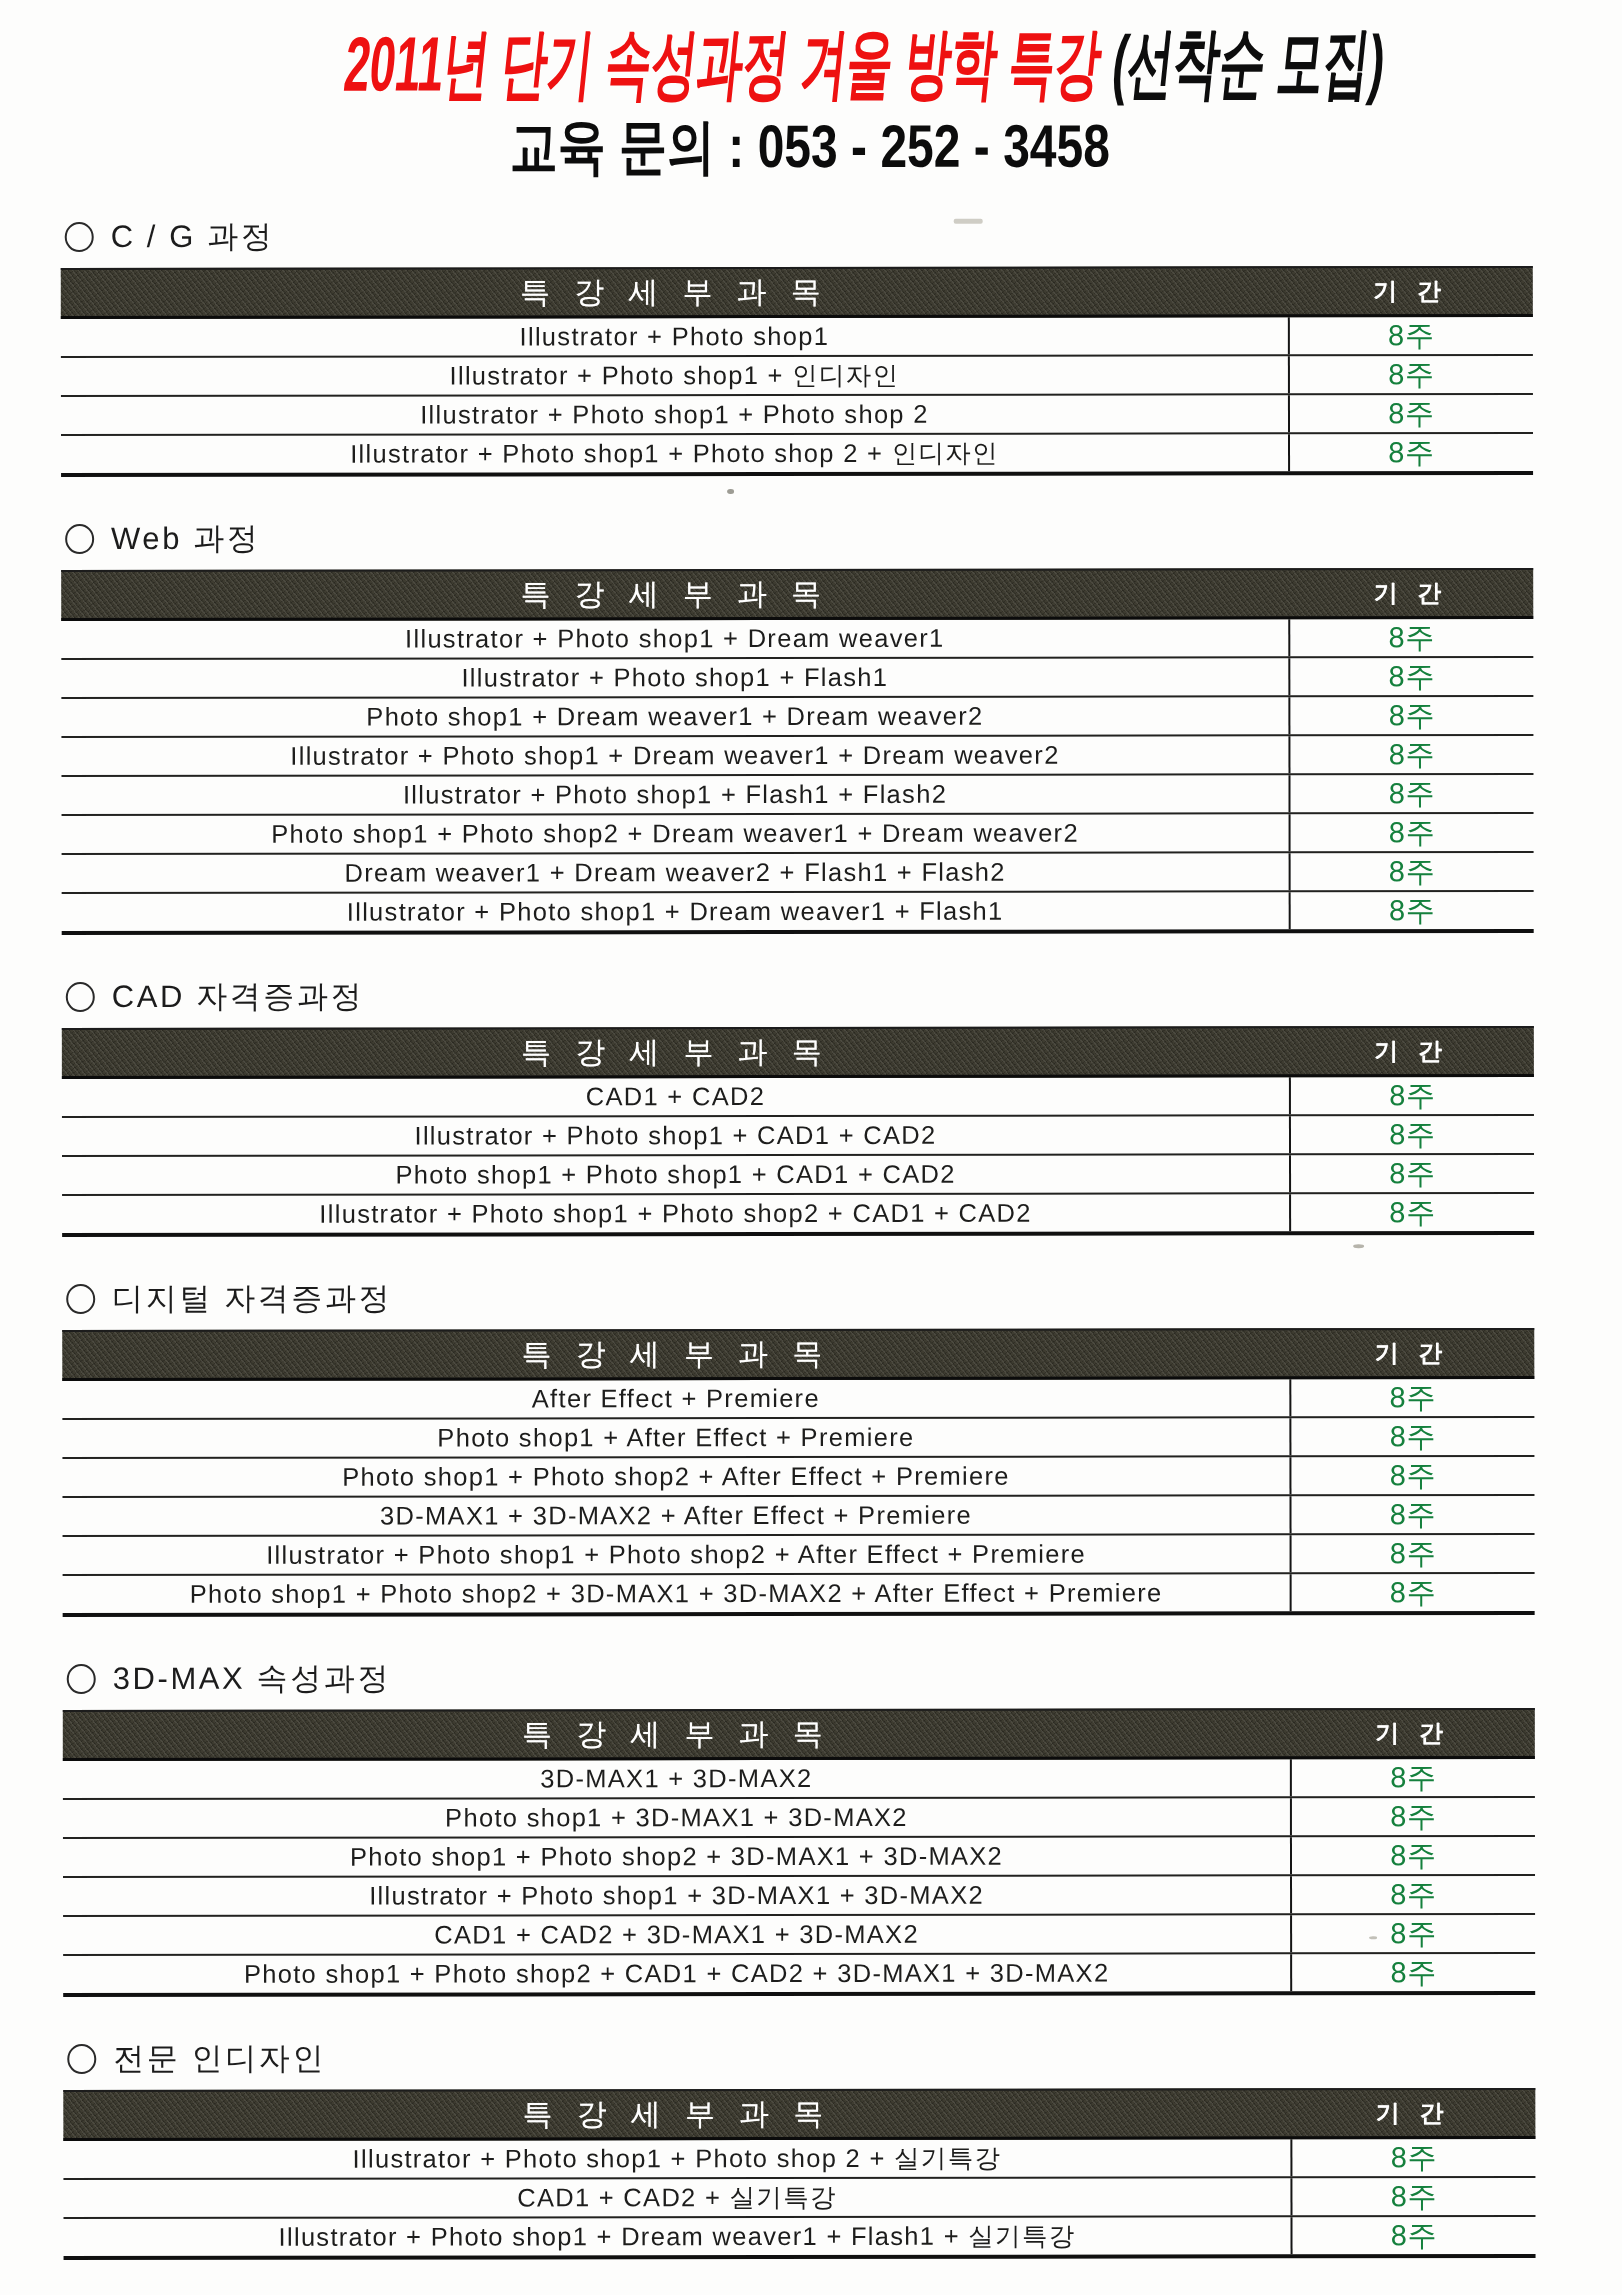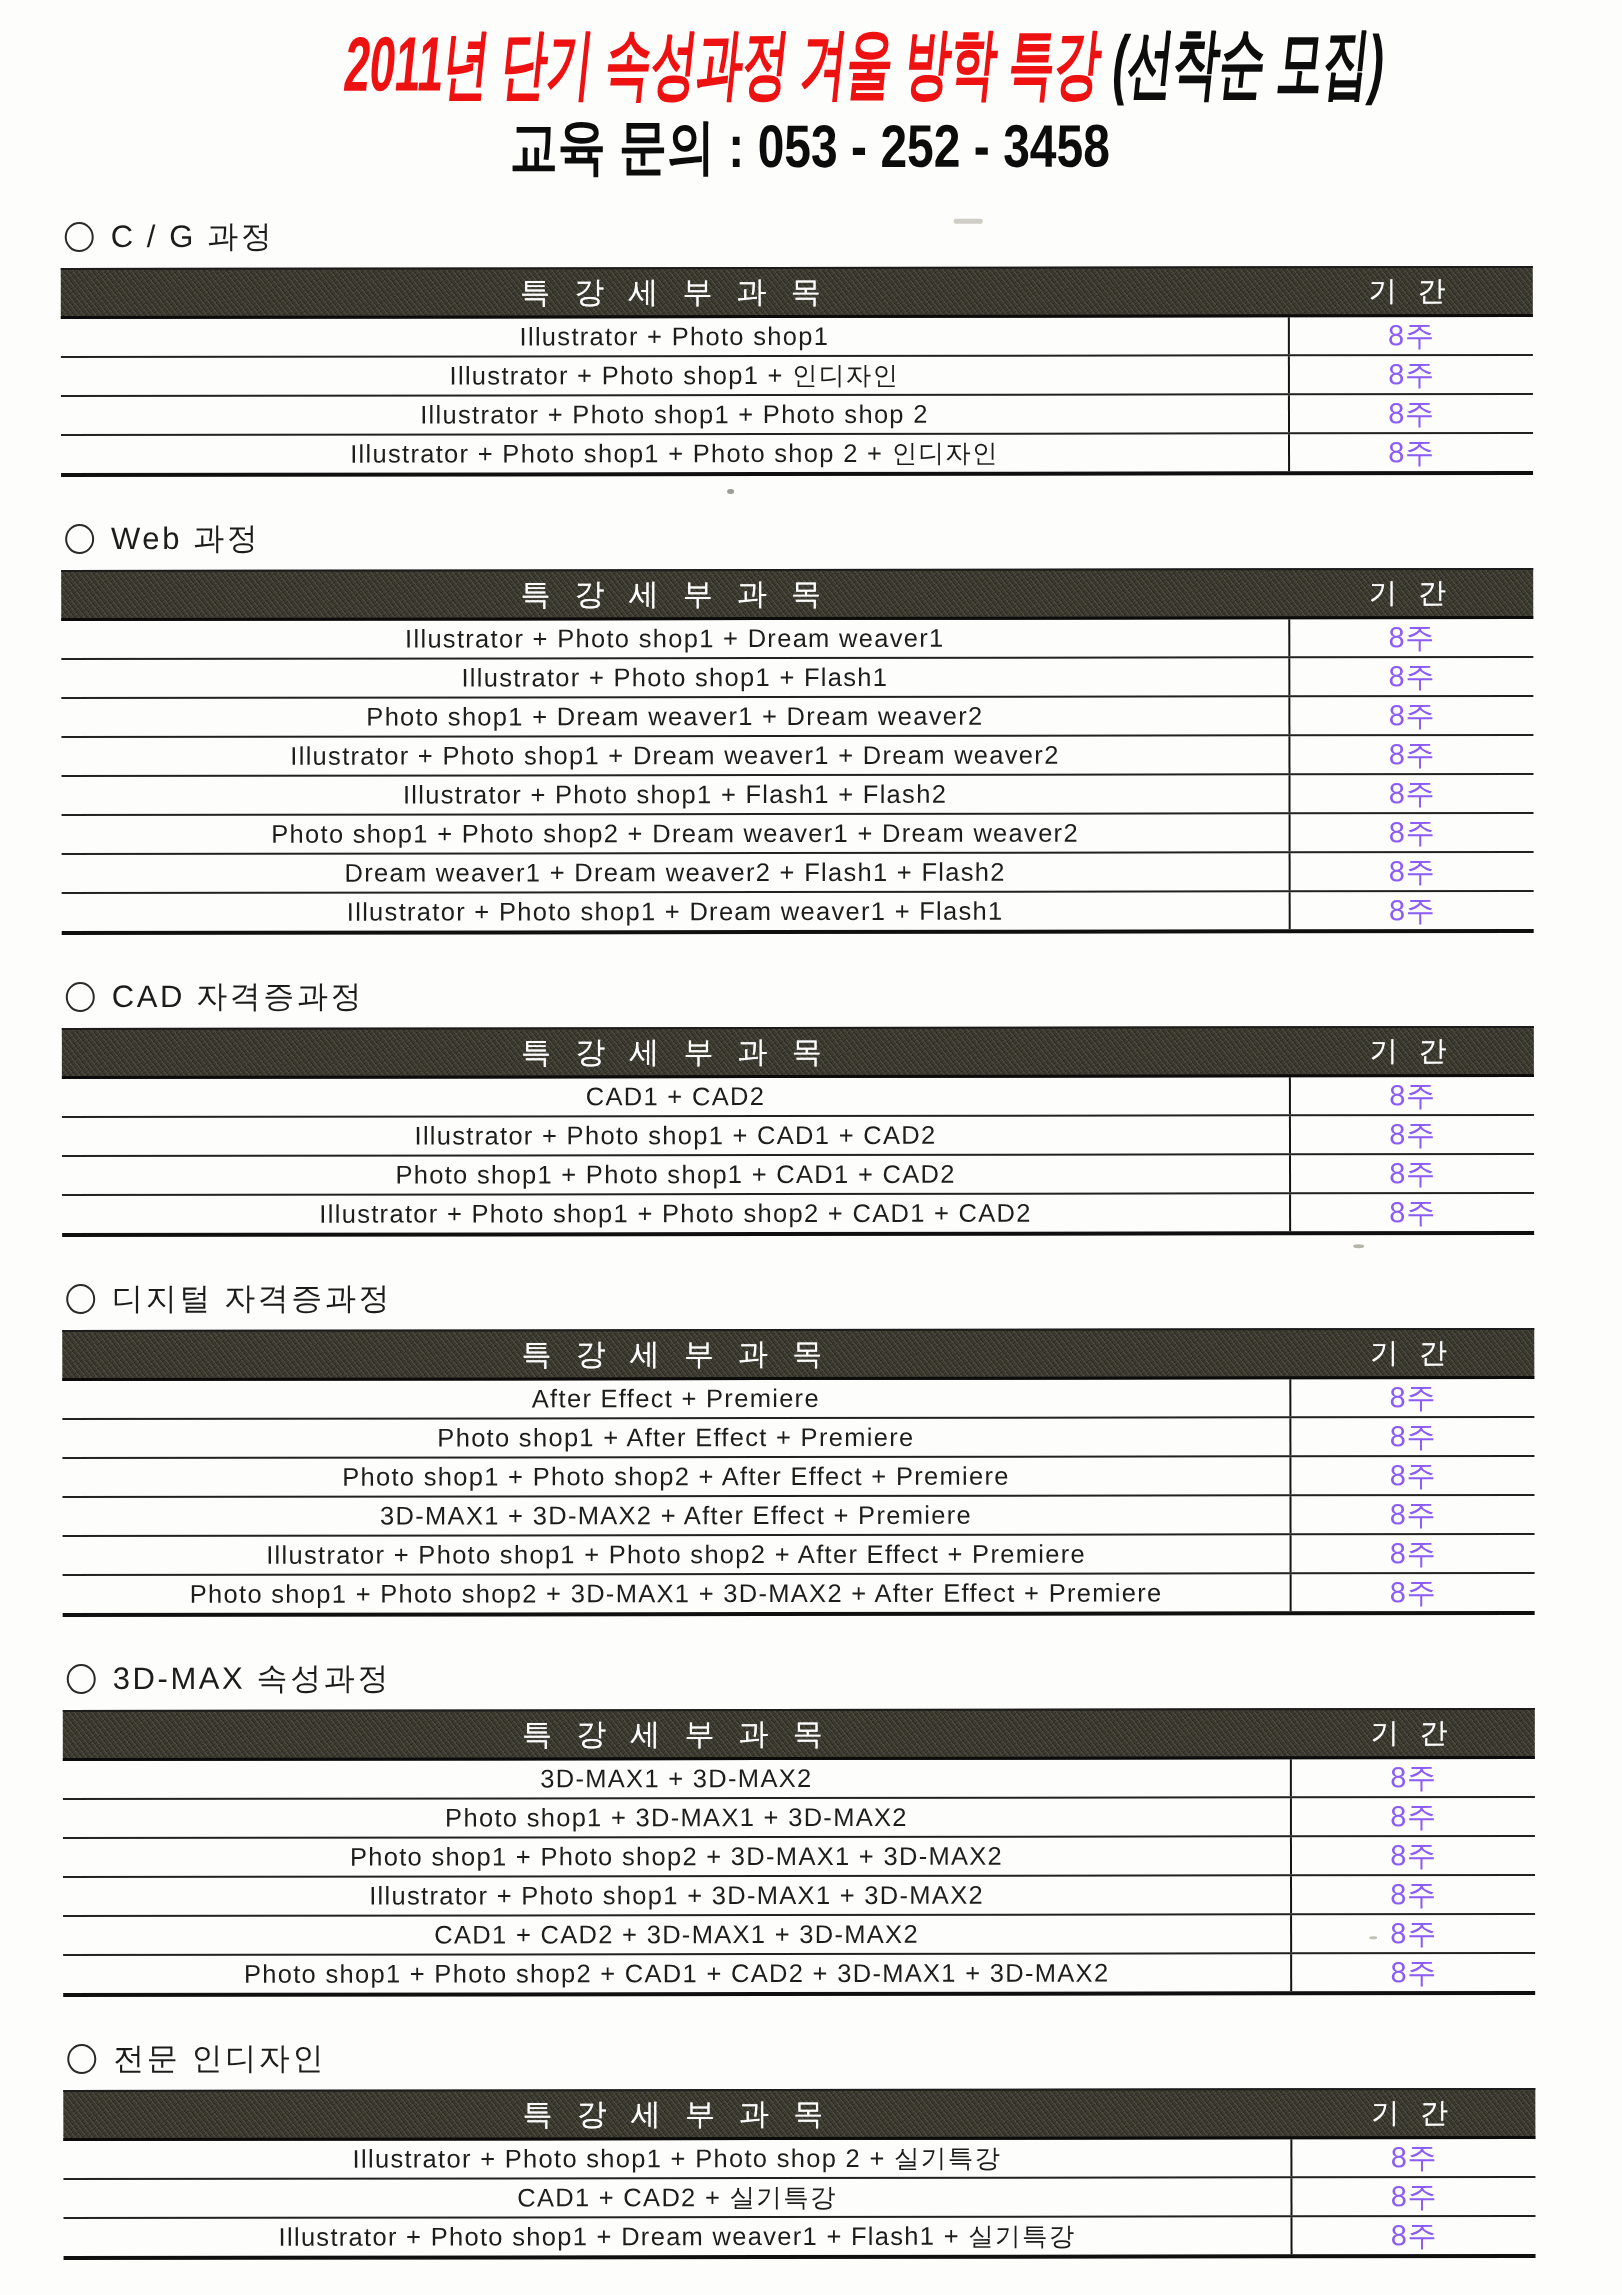--- a/index.html
+++ b/index.html
@@ -61,36 +61,37 @@
     border-bottom: 3.9px solid #0b0b0b;
     color: #ffffff;
   }
   .th-subject {
     width: 1227px; text-align: center;
     font-size: 30px; letter-spacing: 7.9px;
     text-shadow: 0 0 0.7px rgba(255,255,255,0.6);
   }
   .th-duration {
     flex: 1; text-align: center;
-    font-size: 28px; letter-spacing: 6.5px;
+    font-size: 24px; letter-spacing: 6.5px;
     text-shadow: 0 0 0.7px rgba(255,255,255,0.6);
+    font-weight: bold;
   }
   .tbody { border-bottom: 4.6px solid #101010; }
   .row { display: flex; height: 37px; border-top: 2px solid #222220; }
   .row:first-child { border-top: none; }
   .cell-subject {
     width: 1227px;
     display: flex; align-items: center; justify-content: center;
     font-size: 25.5px; letter-spacing: 1.3px; color: #1d1d1c;
     white-space: nowrap;
   }
   .cell-duration {
     flex: 1;
     display: flex; align-items: center; justify-content: center;
-    font-size: 29px; color: #8b5cf6; letter-spacing: 0.7px;
+    font-size: 29px; color: #15803d; letter-spacing: 0.7px;
     border-left: 2.6px solid #151515;
   }
   
   .speck { position: absolute; border-radius: 50%; }
   .speck-1 { left: 728px; top: 489px;  width: 6.5px; height: 5.2px;  background: #9d9c94; }
   .speck-2 { left: 1353px; top: 1245px; width: 10.5px; height: 3.9px;  background: #b6b4ab; }
   .speck-3 { left: 955px; top: 219px;  width: 29px; height: 4.6px;  background: #cfcdc5; border-radius: 2px; }
   .speck-4 { left: 1368px; top: 1937px; width: 7.9px; height: 3.3px;  background: #c2c0b8; }
 </style>
 </head>

